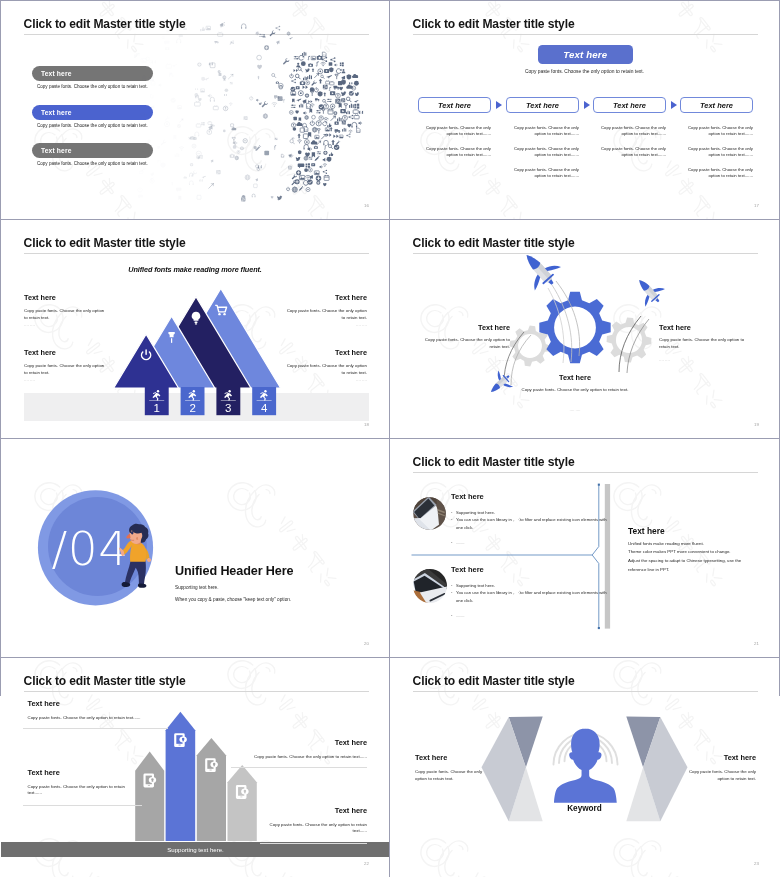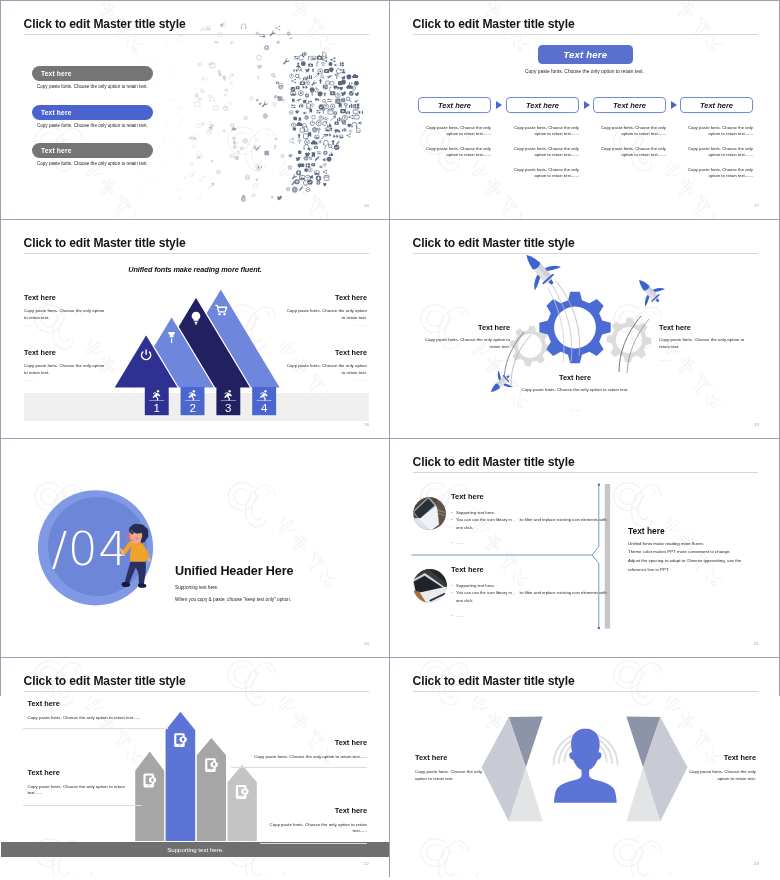--- a/index.html
+++ b/index.html
@@ -2764,20 +2764,21 @@
           <polygon points="270.3,59.0 236.3,58.6 253.1,109.3" fill="#8d94a8"></polygon>
           <polygon points="253.1,109.3 236.3,163.2 270.3,163.2" fill="#e3e4e6"></polygon>
           <polygon points="297.5,109.3 270.3,59.0 253.1,109.3 270.3,163.2" fill="#c3c7cf" opacity="0.92"></polygon>
           <path d="M 174.5,103.3 A 21.0,21.0 0 0 1 216.5,103.3" fill="none" stroke="#dfdfdf" stroke-width="1.9" stroke-linecap="round"></path>
           <path d="M 169.0,105.0 A 26.5,26.5 0 0 1 222.0,105.0" fill="none" stroke="#dfdfdf" stroke-width="1.9" stroke-linecap="round"></path>
           <path d="M 163.5,106.6 A 32.0,32.0 0 0 1 227.5,106.6" fill="none" stroke="#dfdfdf" stroke-width="1.9" stroke-linecap="round"></path>
           <g fill="#5b74d6" transform="translate(195.5,0)">
             <path d="M0 70.5 c-8.3 0 -13.7 5.4 -14.3 13.4 c-0.35 4.0 0.15 7.6 1.15 10.4 c-1.9 -0.5 -3.5 1.0 -3.1 3.2 c0.35 2.5 1.9 4.3 3.9 4.3 c1.55 4.6 4.7 8.5 8.4 10.3 l0 5.0 c0 2.7 -2.1 3.9 -6.4 4.8 c-8.7 1.8 -15.2 4.8 -17.8 8.2 c-2.05 2.7 -2.9 8.3 -3.4 14.7 l62.8 0 c-0.5 -6.4 -1.35 -12.0 -3.4 -14.7 c-2.6 -3.4 -9.1 -6.4 -17.8 -8.2 c-4.3 -0.9 -6.4 -2.1 -6.4 -4.8 l0 -5.0 c3.7 -1.8 6.85 -5.7 8.4 -10.3 c2.0 0 3.55 -1.8 3.9 -4.3 c0.4 -2.2 -1.2 -3.7 -3.1 -3.2 c1.0 -2.8 1.5 -6.4 1.15 -10.4 c-0.6 -8.0 -6.0 -13.4 -14.3 -13.4 Z"></path>
           </g>
         </svg>
+        <div class="s23kw">Keyword</div>
         <div class="s23lbl" style="left:25px;top:95px">Text here</div>
         <div class="s23txt" style="left:25px;top:111px;width:74px">Copy paste fonts. Choose the only option to retain text.</div>
         <div class="s23lbl" style="left:274px;top:95px;width:92px;text-align:right">Text here</div>
         <div class="s23txt" style="left:292px;top:111px;width:74px;text-align:right">Copy paste fonts. Choose the only option to retain text.</div>
         <div class="pgnum">23</div>
       </div>
 </div>
 </div>
 
 </body></html>

